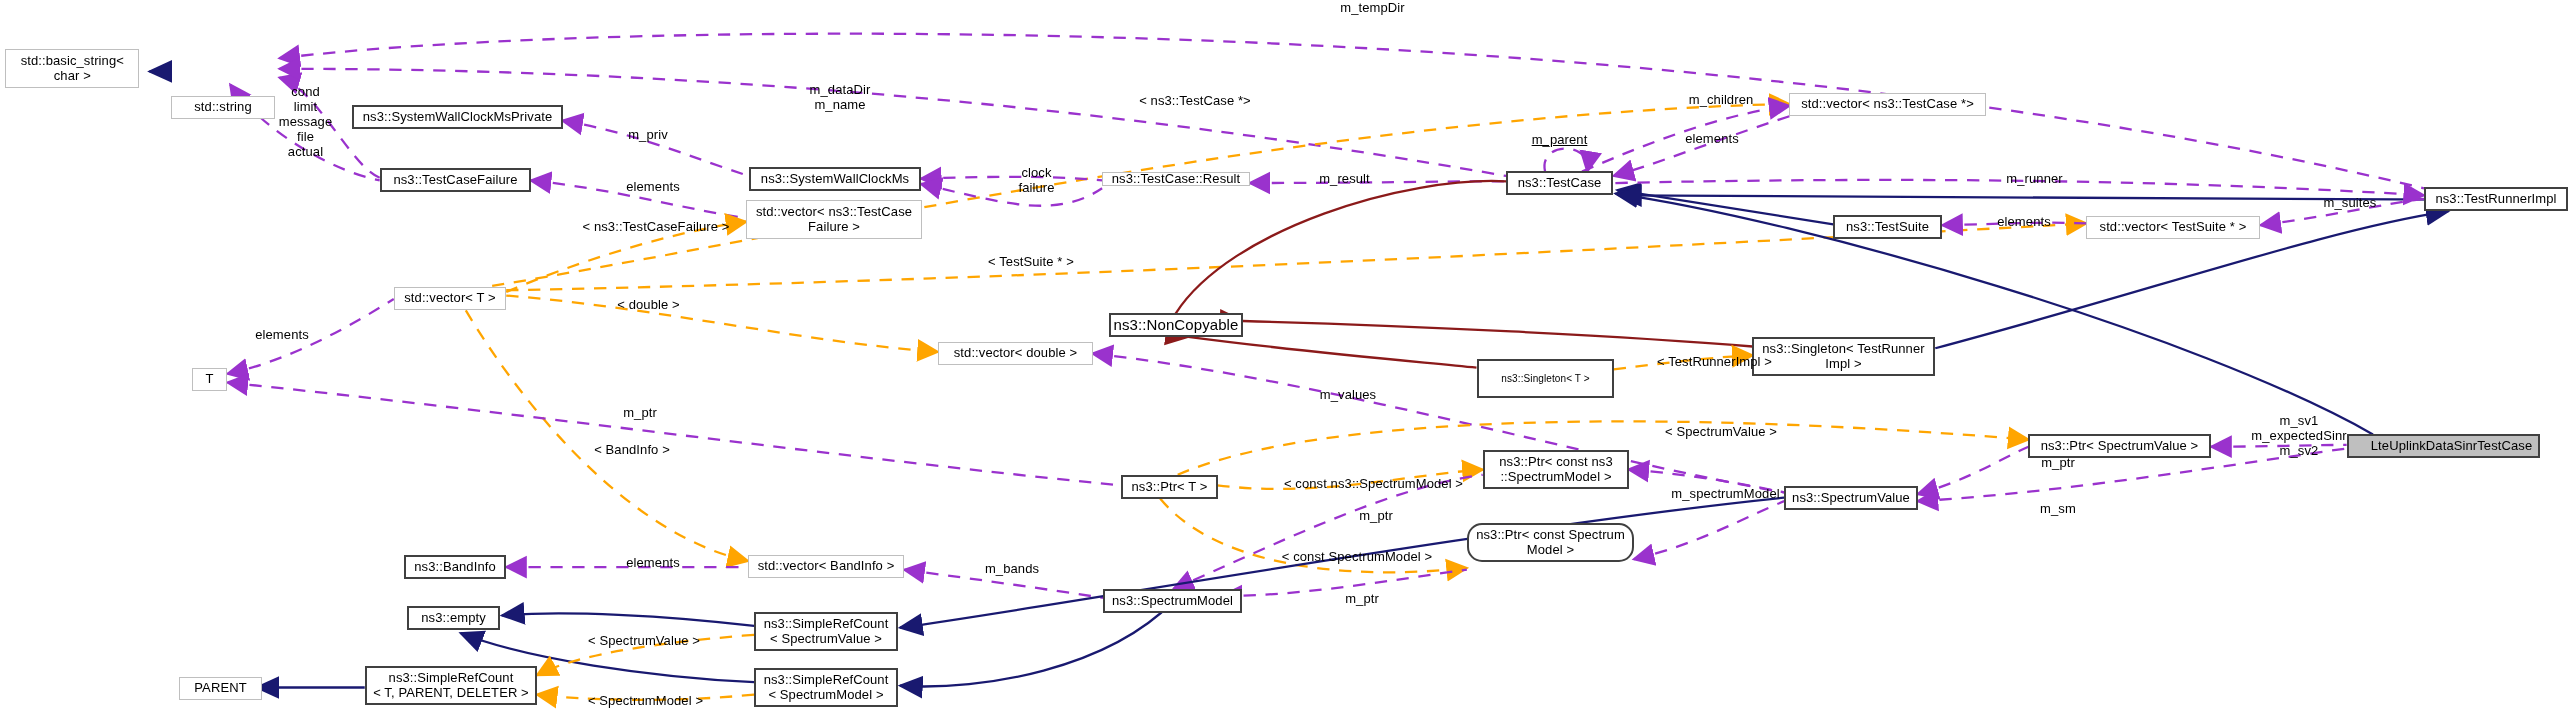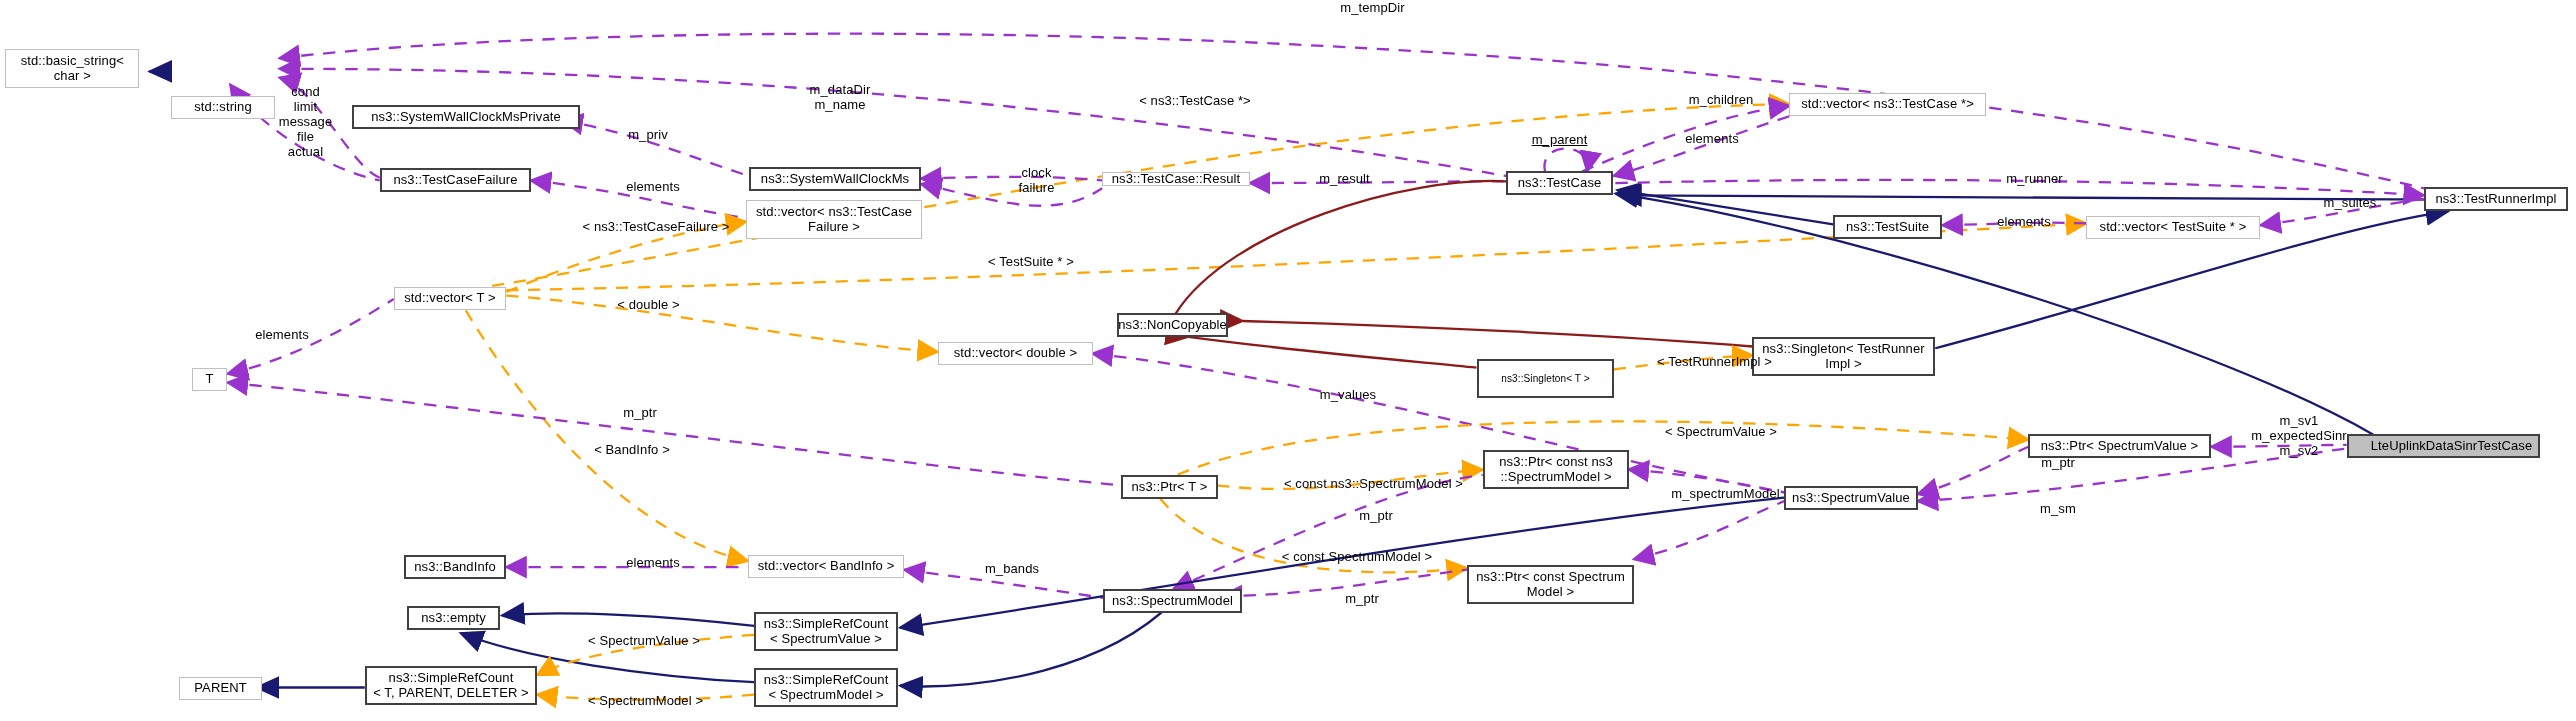--- a/index.html
+++ b/index.html
@@ -179,47 +179,47 @@
 
     <path class="edge-inherit" d="M2030,566 C1700,600 1200,690 1024,714" marker-end="url(#ah-inherit)"></path>
 
     <path class="edge-inherit" d="M1335,684 C1260,760 1120,786 1024,780" marker-end="url(#ah-inherit)"></path>
   </svg>
 
   <div id="nodes-layer">
       <div class="node faint" style="left: 5.3px; top: 49px; width: 134px; height: 39px; font-size: 13px;">std::basic_string&lt;
 char &gt;</div>
       <div class="node faint" style="left: 171px; top: 60px; width: 104px; height: 23px; font-size: 13px; margin-top: 36px;">std::string</div>
-      <div class="node solid" style="left: 352px; top: 105px; width: 228px; height: 24px; font-size: 13px;">ns3::SystemWallClockMsPrivate</div>
+      <div class="node solid" style="left: 352px; top: 105px; width: 211px; height: 24px; font-size: 13px;">ns3::SystemWallClockMsPrivate</div>
       <div class="node solid" style="left: 380px; top: 168px; width: 151px; height: 24px; font-size: 13px;">ns3::TestCaseFailure</div>
       <div class="node solid" style="left: 749px; top: 167px; width: 172px; height: 24px; font-size: 13px;">ns3::SystemWallClockMs</div>
       <div class="node faint" style="left: 746px; top: 200px; width: 176px; height: 39px; font-size: 13px;">std::vector&lt; ns3::TestCase
 Failure &gt;</div>
       <div class="node faint" style="left: 1102px; top: 172px; width: 148px; height: 14px; font-size: 13px;">ns3::TestCase::Result</div>
       <div class="node solid" style="left: 1506px; top: 171px; width: 107px; height: 24px; font-size: 13px;">ns3::TestCase</div>
       <div class="node faint" style="left: 1789px; top: 93px; width: 197px; height: 23px; font-size: 13px;">std::vector&lt; ns3::TestCase *&gt;</div>
       <div class="node solid" style="left: 1833px; top: 215px; width: 109px; height: 24px; font-size: 13px;">ns3::TestSuite</div>
       <div class="node faint" style="left: 2086px; top: 216px; width: 174px; height: 23px; font-size: 13px;">std::vector&lt; TestSuite * &gt;</div>
       <div class="node solid" style="left: 2424px; top: 187px; width: 144px; height: 24px; font-size: 13px;">ns3::TestRunnerImpl</div>
       <div class="node faint" style="left: 394px; top: 287px; width: 112px; height: 23px; font-size: 13px;">std::vector&lt; T &gt;</div>
       <div class="node faint" style="left: 192px; top: 368px; width: 35px; height: 23px; font-size: 13px;">T</div>
-      <div class="node solid" style="left: 1109px; top: 313px; width: 111px; height: 24px; font-size: 13px; margin-left: 8px;">ns3::NonCopyable</div>
+      <div class="node solid" style="left: 1109px; top: 313px; width: 134px; height: 24px; font-size: 15px;">ns3::NonCopyable</div>
       <div class="node faint" style="left: 938px; top: 342px; width: 155px; height: 23px; font-size: 13px;">std::vector&lt; double &gt;</div>
       <div class="node solid" style="left: 1477px; top: 359px; width: 137px; height: 39px; font-size: 10px;">ns3::Singleton&lt; T &gt;</div>
       <div class="node solid" style="left: 1752px; top: 337px; width: 183px; height: 39px; font-size: 13px;">ns3::Singleton&lt; TestRunner
 Impl &gt;</div>
       <div class="node solid" style="left: 2028px; top: 434px; width: 183px; height: 24px; font-size: 13px;">ns3::Ptr&lt; SpectrumValue &gt;</div>
       <div class="node current" style="left: 2347px; top: 434px; width: 193px; height: 24px; font-size: 13px;">LteUplinkDataSinrTestCase</div>
       <div class="node solid" style="left: 1121px; top: 475px; width: 97px; height: 24px; font-size: 13px;">ns3::Ptr&lt; T &gt;</div>
       <div class="node solid" style="left: 1483px; top: 450px; width: 146px; height: 39px; font-size: 13px;">ns3::Ptr&lt; const ns3
 ::SpectrumModel &gt;</div>
       <div class="node solid" style="left: 1784px; top: 486px; width: 134px; height: 24px; font-size: 13px;">ns3::SpectrumValue</div>
       <div class="node solid" style="left: 404px; top: 555px; width: 102px; height: 24px; font-size: 13px;">ns3::BandInfo</div>
       <div class="node faint" style="left: 748px; top: 555px; width: 156px; height: 23px; font-size: 13px;">std::vector&lt; BandInfo &gt;</div>
-      <div class="node solid" style="left: 1467px; top: 565px; width: 167px; height: 39px; font-size: 13px;">ns3::Ptr&lt; const Spectrum
+      <div class="node solid" style="left: 1467px; top: 523px; width: 167px; height: 39px; font-size: 13px; border-radius: 15px;">ns3::Ptr&lt; const Spectrum
 Model &gt;</div>
       <div class="node solid" style="left: 1103px; top: 589px; width: 139px; height: 24px; font-size: 13px;">ns3::SpectrumModel</div>
       <div class="node solid" style="left: 407px; top: 606px; width: 93px; height: 24px; font-size: 13px;">ns3::empty</div>
       <div class="node solid" style="left: 754px; top: 612px; width: 144px; height: 39px; font-size: 13px;">ns3::SimpleRefCount
 &lt; SpectrumValue &gt;</div>
       <div class="node solid" style="left: 754px; top: 668px; width: 144px; height: 39px; font-size: 13px;">ns3::SimpleRefCount
 &lt; SpectrumModel &gt;</div>
       <div class="node faint" style="left: 179px; top: 677px; width: 83px; height: 23px; font-size: 13px;">PARENT</div>
       <div class="node solid" style="left: 365px; top: 666px; width: 172px; height: 39px; font-size: 13px;">ns3::SimpleRefCount
 &lt; T, PARENT, DELETER &gt;</div>

